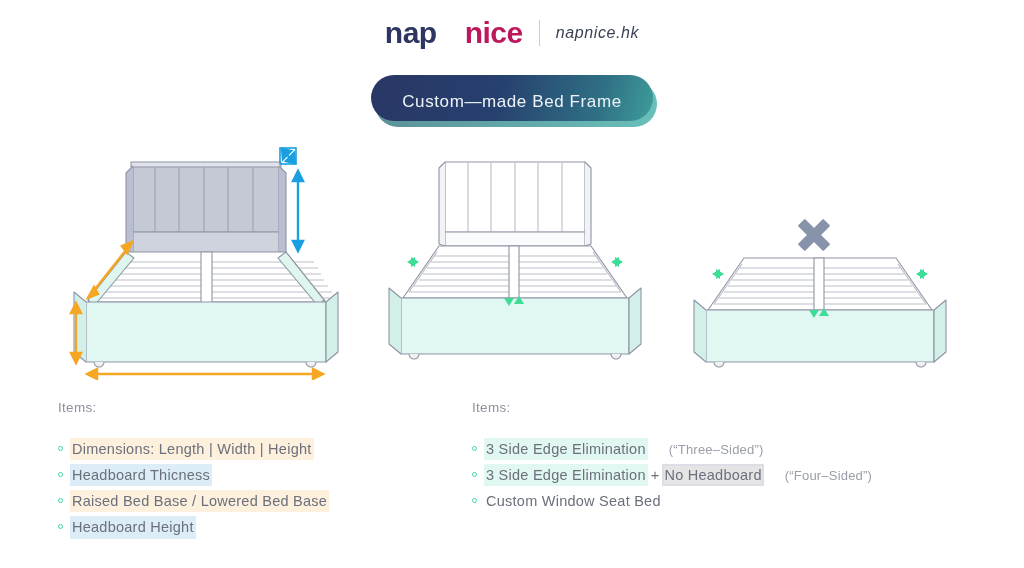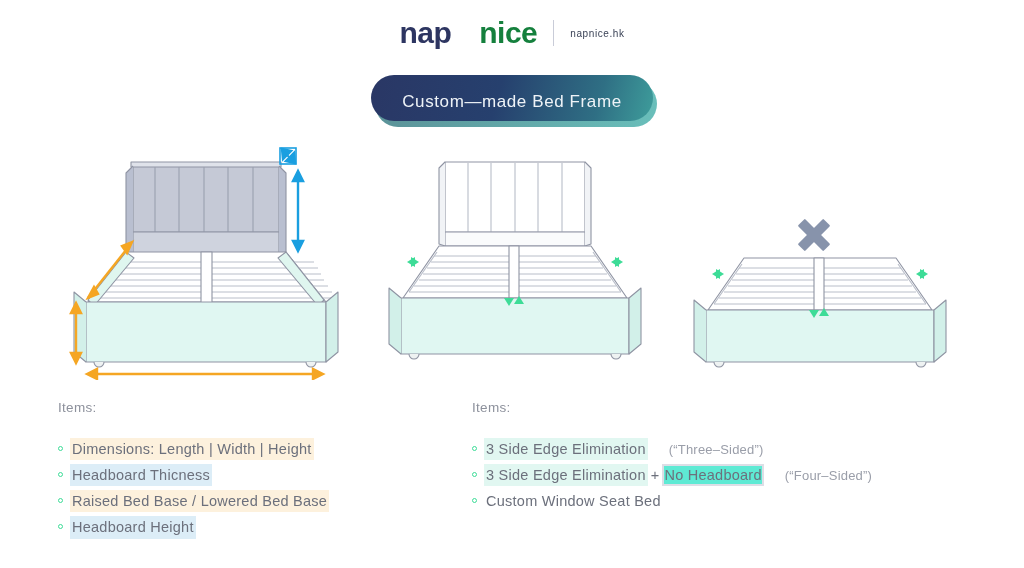--- a/index.html
+++ b/index.html
@@ -11,23 +11,23 @@
   }
   .page{position:relative;width:1024px;height:568px;}
 
   
   .logo-row{
     position:absolute;left:0;top:18px;width:1024px;
     display:flex;align-items:center;justify-content:center;gap:16px;
   }
   .logo-word{font-size:30px;font-weight:700;letter-spacing:-0.5px;line-height:1;}
   .logo-nap{color:#2d3561;}
-  .logo-nice{color:#15803d;margin-left:28px;}
+  .logo-nice{color:#be185d;margin-left:28px;}
   .logo-div{width:1px;height:26px;background:#c9ccd8;}
-  .logo-url{color:#3a4256;font-size:10px;letter-spacing:0.6px;}
+  .logo-url{color:#3a4256;font-size:16px;letter-spacing:0.6px;font-style:italic;}
 
   
   .banner-wrap{position:absolute;left:371px;top:75px;width:282px;height:48px;}
   .banner-shadow{
     position:absolute;left:4px;top:6px;width:282px;height:46px;border-radius:24px;
     background:linear-gradient(90deg,#3e7f86 0%,#4fb3ae 100%);opacity:.85;
   }
   .banner{
     position:absolute;left:0;top:0;width:282px;height:46px;border-radius:24px;
     background:linear-gradient(105deg,#2a3765 0%,#26406e 45%,#2f6f84 80%,#3e9d9b 100%);
@@ -49,21 +49,21 @@
   .items-label{color:#8d919c;font-size:13.5px;letter-spacing:.3px;margin-bottom:25px;}
   .li{display:flex;align-items:baseline;margin-bottom:8px;white-space:nowrap;}
   .dot{
     width:5px;height:5px;border-radius:50%;border:1.4px solid #3ddc97;
     margin-right:9px;flex:none;position:relative;top:-3px;box-sizing:border-box;
   }
   .li-text{color:#6c707c;font-size:14.5px;letter-spacing:.25px;line-height:1.25;}
   .hl-orange{background:#fdf1dd;box-shadow:0 0 0 2px #fdf1dd;}
   .hl-blue{background:#dcedf7;box-shadow:0 0 0 2px #dcedf7;}
   .hl-mint{background:#e1f7f1;box-shadow:0 0 0 2px #e1f7f1;}
-  .hl-grey{background:#5eead4;box-shadow:0 0 0 2px #dcdee6;}
+  .hl-grey{background:#e5e5e5;box-shadow:0 0 0 2px #dcdee6;}
   .note{color:#9a9ea9;font-size:13px;letter-spacing:.2px;margin-left:23px;}
 </style>
 </head>
 <body>
 
 <div class="page">
 
   <div class="logo-row">
     <div class="logo-word"><span class="logo-nap">nap</span><span class="logo-nice">nice</span></div>
     <div class="logo-div"></div>

